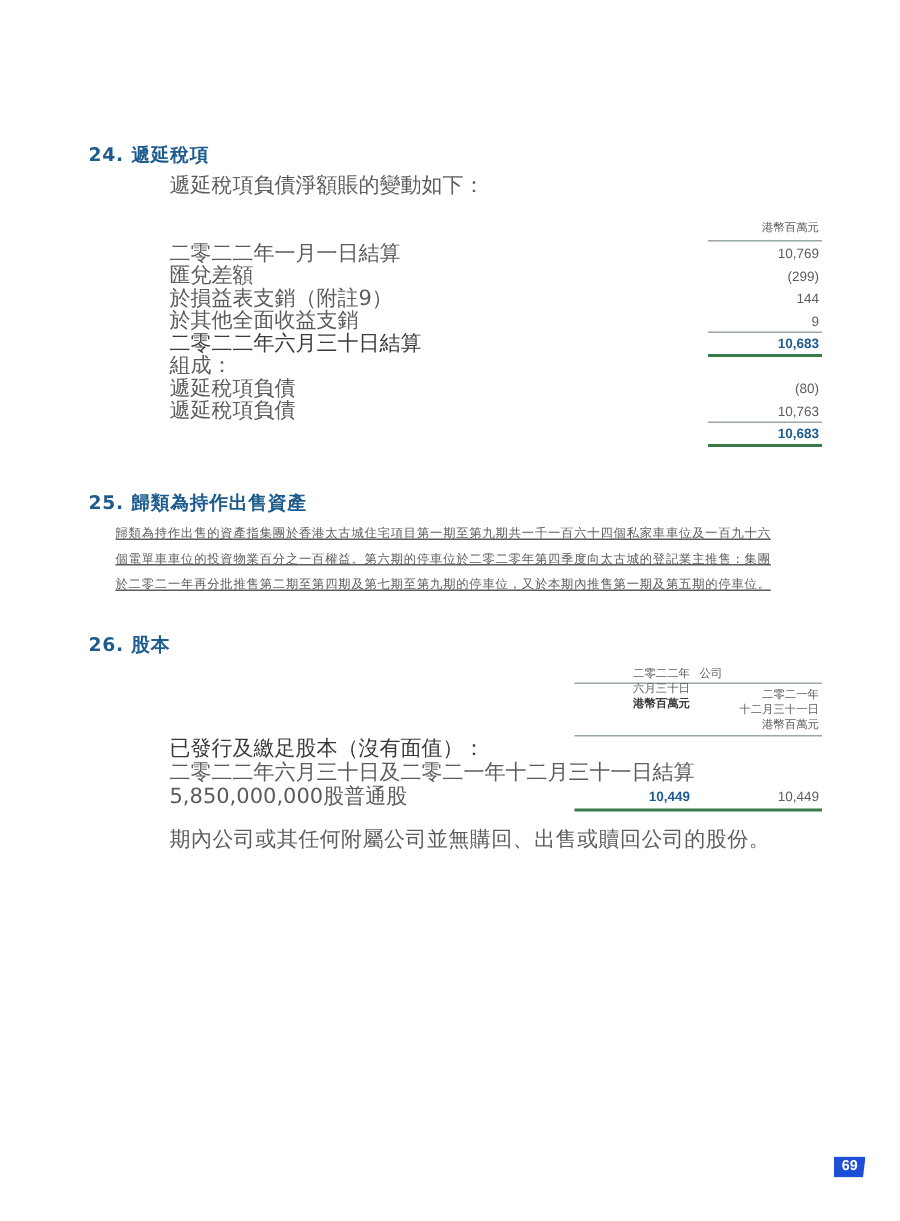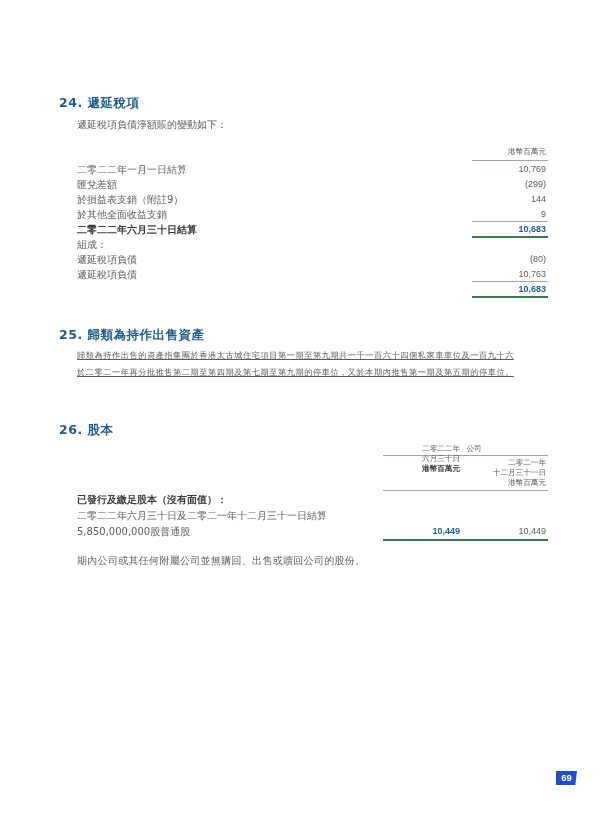--- a/index.html
+++ b/index.html
@@ -5,22 +5,22 @@
     * { box-sizing: border-box; margin: 0; padding: 0; }
     html, body { width: 600px; height: 814px; background: #ffffff; overflow: hidden; }
     body { position: relative; font-family: "DejaVu Sans", sans-serif; color: #5a5a5a; }
     .abs { position: absolute; }
     .sec-title {
       font-family: "DejaVu Sans", sans-serif;
       font-weight: bold; font-size: 12.5px; color: #1f5c8e; letter-spacing: 0.5px;
       white-space: nowrap;
       text-align: center;
     }
-    .txt { font-size: 10px; color: #5c5c5c; white-space: nowrap; line-height: 11px; }
-    .bold { font-weight: bold; color: #3a3a3a; }
+    .txt { font-size: 14px; color: #5c5c5c; white-space: nowrap; line-height: 11px; margin-left: 36px; }
+    .bold { font-weight: normal; color: #3a3a3a; }
     .num { font-family: "Liberation Sans", sans-serif; font-size: 9px; color: #5c5c5c; text-align: right; white-space: nowrap; line-height: 11px; }
     .num.hl { color: #1f5c8e; font-weight: bold; }
     .hdr { font-size: 7.6px; color: #5c5c5c; text-align: right; white-space: nowrap; line-height: 10px; }
     .hdr.c { text-align: center; }
     .hdr.b { font-weight: bold; color: #3a3a3a; }
     .line-thin { position: absolute; height: 1px; background: #9aaa9f; }
     .line-thick { position: absolute; height: 2px; background: #3a7a4a; }
     .para { font-size: 8.2px; color: #5c5c5c; line-height: 17px; letter-spacing: 0.55px; white-space: nowrap; text-decoration: underline; }
     .pagenum {
       position: absolute; left: 556px; top: 771px; width: 21px; height: 14px;
@@ -63,20 +63,21 @@
 <div class="abs txt" style="left:77px; top:269px;">遞延稅項負債</div>
 <div class="abs num" style="left:440px; top:269px; width:106px;">10,763</div>
 
 <div class="line-thin" style="left:472px; top:281px; width:76px;"></div>
 <div class="abs num hl" style="left:440px; top:284px; width:106px;">10,683</div>
 <div class="line-thick" style="left:472px; top:296px; width:76px;"></div>
 
 <div class="abs sec-title" style="left:59px; top:327px;">25. 歸類為持作出售資產</div>
 <div class="abs para" style="left:77px; top:347px;">
   <div>歸類為持作出售的資產指集團於香港太古城住宅項目第一期至第九期共一千一百六十四個私家車車位及一百九十六</div>
+  <div>個電單車車位的投資物業百分之一百權益。第六期的停車位於二零二零年第四季度向太古城的登記業主推售：集團</div>
   <div>於二零二一年再分批推售第二期至第四期及第七期至第九期的停車位，又於本期內推售第一期及第五期的停車位。</div>
 </div>
 
 <div class="abs sec-title" style="left:59px; top:422px;">26. 股本</div>
 
 <div class="abs hdr c" style="left:400px; top:444px; width:148px;">公司</div>
 <div class="line-thin" style="left:383px; top:455px; width:165px;"></div>
 
 <div class="abs" style="left:400px; top:444px; width:60px;">
   <div class="hdr">二零二二年</div>

